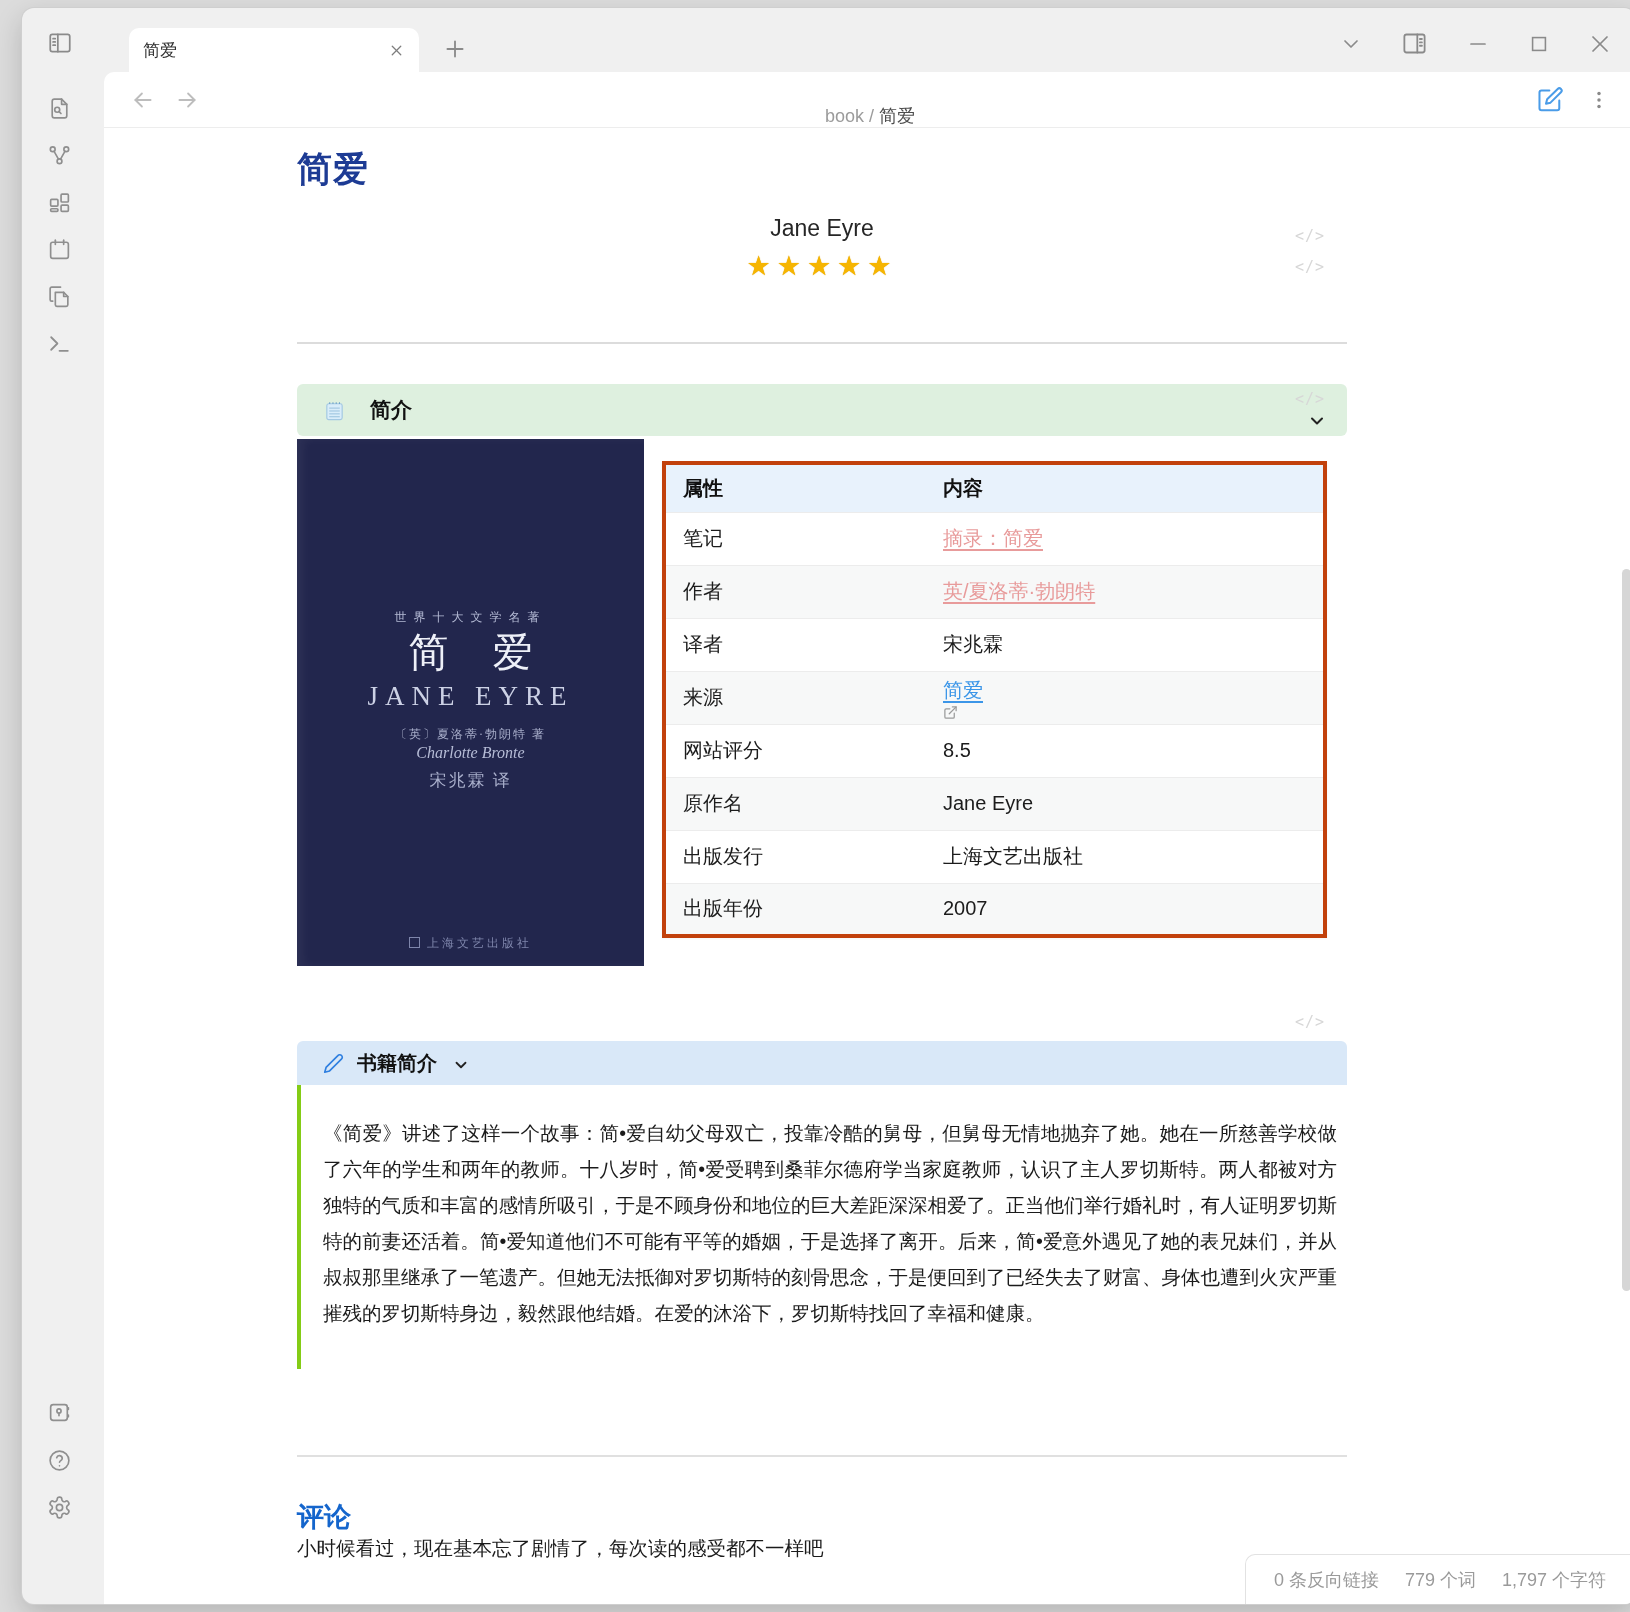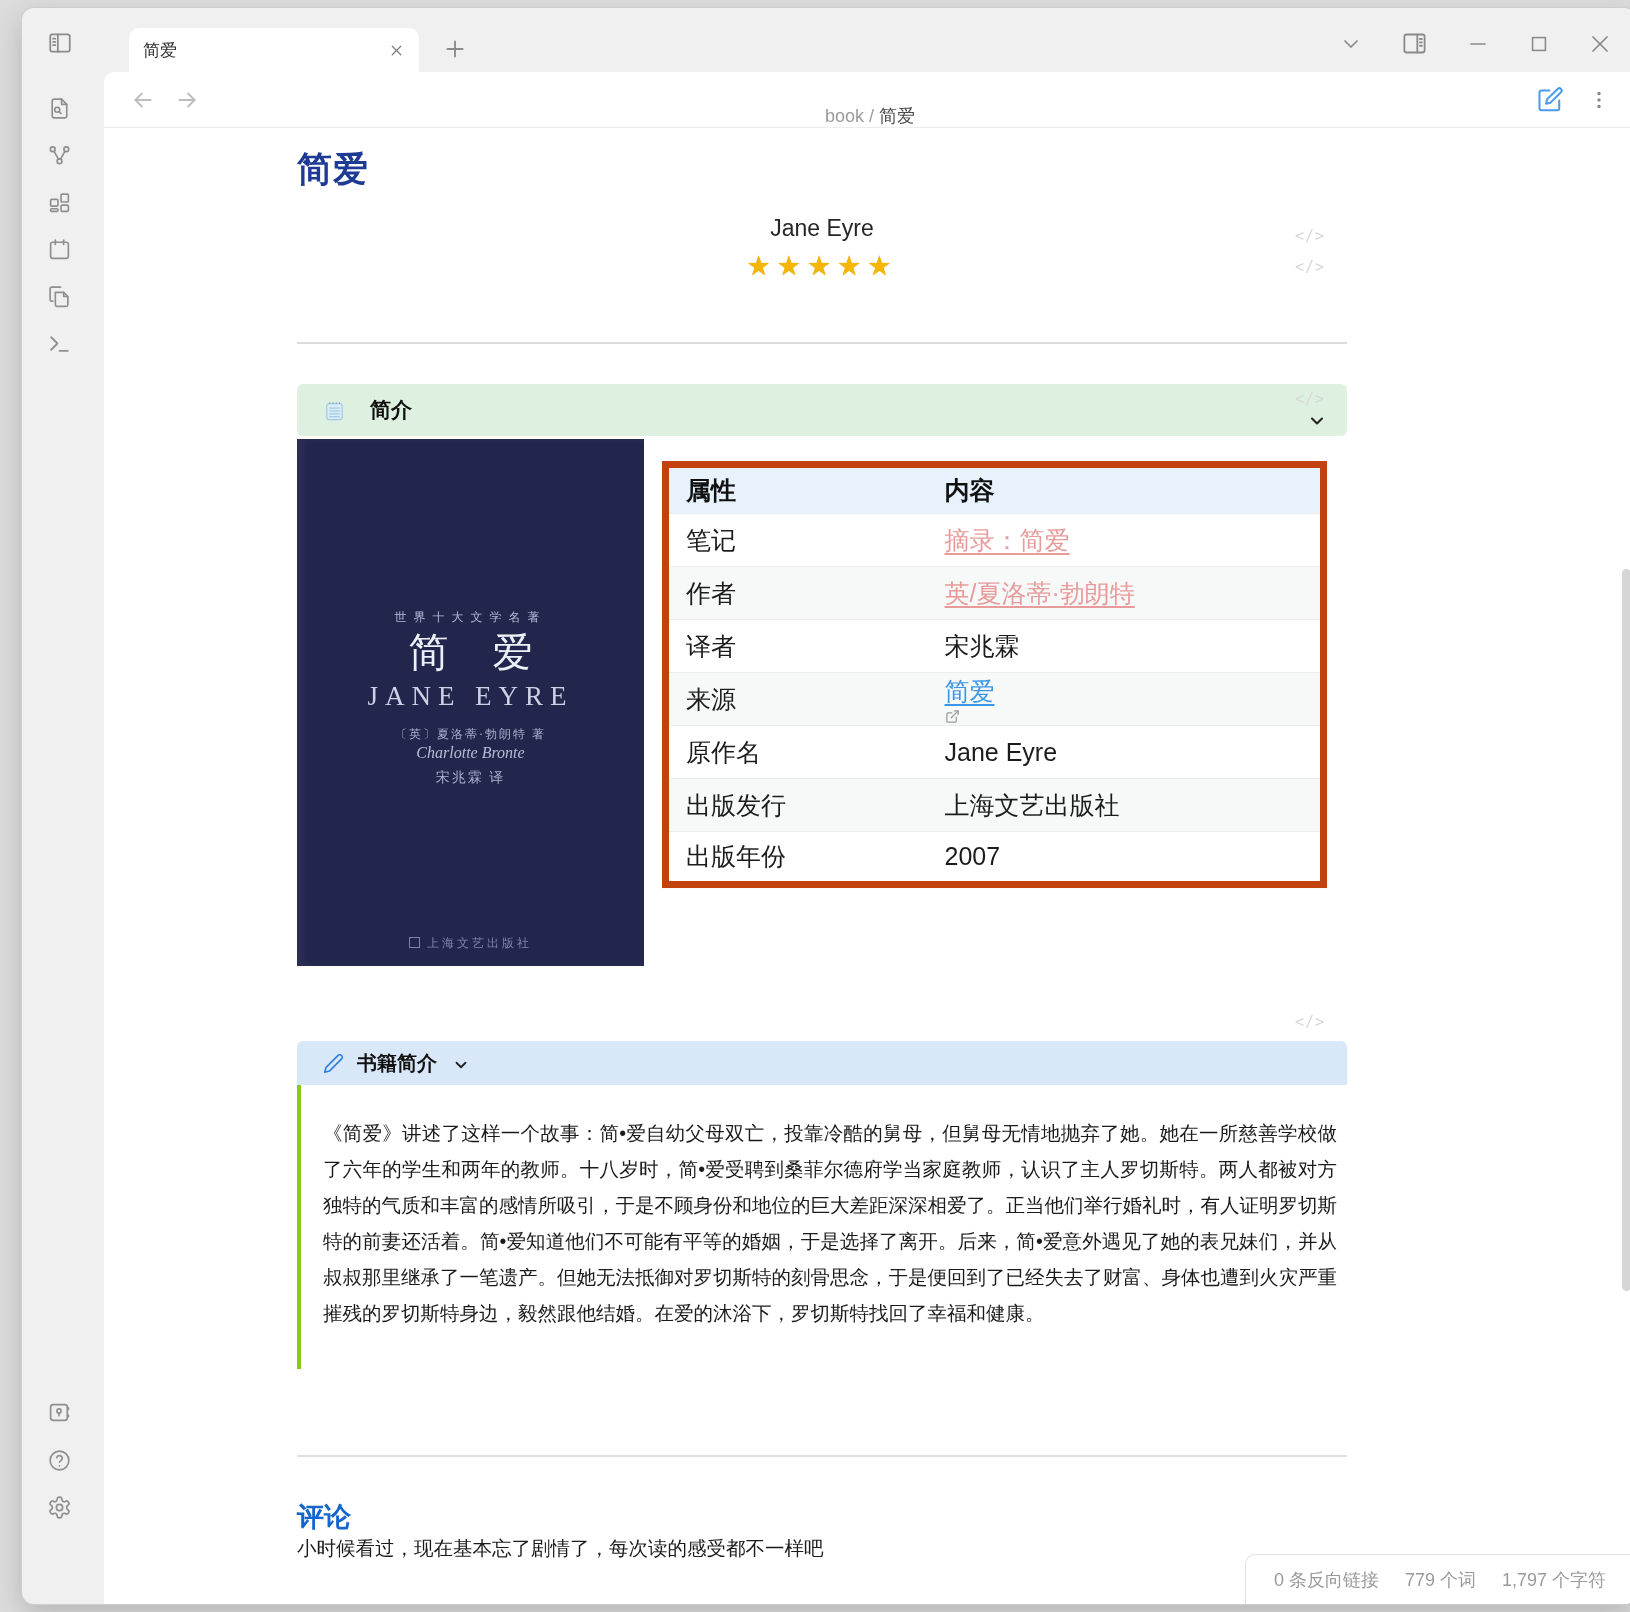--- a/index.html
+++ b/index.html
@@ -73,25 +73,25 @@
     width:347px; height:527px; background:#22264d; position:relative;
     text-align:center; color:#c5cade; flex:none;
     font-family:"Liberation Serif","DejaVu Serif",serif;
     box-shadow:inset 6px 0 10px rgba(255,255,255,.05);
   }
   .bc-series { position:absolute; top:170px; left:0; right:0; font-size:12px; letter-spacing:7px; color:#b4bad4; }
   .bc-title { position:absolute; top:186px; left:0; right:0; font-size:40px; letter-spacing:44px; text-indent:44px; color:#eef0f8; }
   .bc-title-en { position:absolute; top:242px; left:0; right:0; font-size:27px; letter-spacing:7px; color:#ccd1e5; }
   .bc-byline { position:absolute; top:287px; left:0; right:0; font-size:12px; letter-spacing:2px; color:#a9afcb; }
   .bc-author-en { position:absolute; top:305px; left:0; right:0; font-size:16px; font-style:italic; color:#b6bcd6; }
-  .bc-translator { position:absolute; top:330px; left:0; right:0; font-size:14px; letter-spacing:2px; color:#a9afcb; }
+  .bc-translator { position:absolute; top:330px; left:0; right:0; font-size:17px; letter-spacing:2px; color:#a9afcb; }
   .bc-publisher { position:absolute; bottom:14px; left:0; right:0; font-size:12px; letter-spacing:3px; color:#7e85ab; }
   .bc-publisher .pub-logo { display:inline-block; width:11px; height:11px; border:1px solid #7e85ab; margin-right:7px; position:relative; top:1px;}
-  .prop-table { margin-top:22px; width:665px; border-collapse:collapse; font-size:25px;
-                border:7px solid #c2410c; box-shadow:0 1px 2px rgba(0,0,0,.04); }
+  .prop-table { margin-top:22px; width:665px; border-collapse:collapse; font-size:20px;
+                border:4px solid #c2410c; box-shadow:0 1px 2px rgba(0,0,0,.04); }
   .prop-table th, .prop-table td { text-align:left; font-weight:normal; padding:0 0 0 17px; height:53px; }
   .prop-table thead th { background:#e8f2fc; font-weight:bold; height:49px; color:#111; }
   .prop-table tbody tr { border-top:1px solid #ececec; }
   .prop-table tbody tr:nth-child(even) { background:#f7f8f8; }
   .prop-table .col-label { width:262px; }
   a.link-pink { color:#e89b9b; text-decoration:underline; text-underline-offset:4px; }
   a.link-blue { color:#3c96e8; text-decoration:underline; text-underline-offset:4px; }
   .ext-ic { color:#9a9a9a; margin-left:6px; position:relative; top:1px; }
   
   .callout-blue { margin-top:75px; position:relative; border-radius:6px; overflow:visible; }
@@ -381,20 +381,24 @@
                 <td>来源</td>
                 <td>
                   <a class="link-blue" href="#">简爱</a><span class="ext-ic"><svg width="15" height="15" viewBox="0 0 24 24" fill="none" stroke="currentColor" stroke-width="2" stroke-linecap="round" stroke-linejoin="round">
                         <path d="M18 13v6a2 2 0 0 1-2 2H5a2 2 0 0 1-2-2V8a2 2 0 0 1 2-2h6"></path>
                         <polyline points="15 3 21 3 21 9"></polyline>
                         <line x1="10" y1="14" x2="21" y2="3"></line>
                       </svg></span>
                 </td>
               </tr>
               <tr>
+                <td>网站评分</td>
+                <td>8.5</td>
+              </tr>
+              <tr>
                 <td>原作名</td>
                 <td>Jane Eyre</td>
               </tr>
               <tr>
                 <td>出版发行</td>
                 <td>上海文艺出版社</td>
               </tr>
               <tr>
                 <td>出版年份</td>
                 <td>2007</td>

